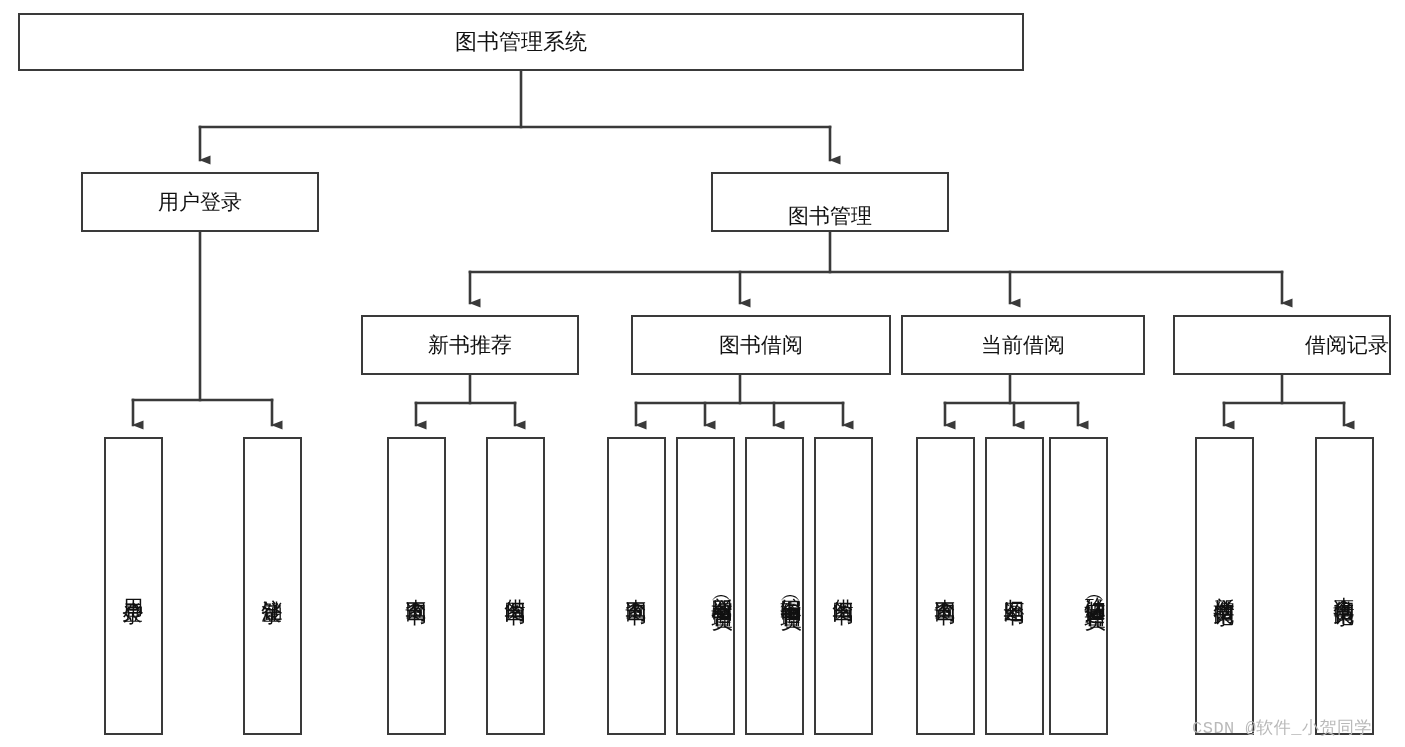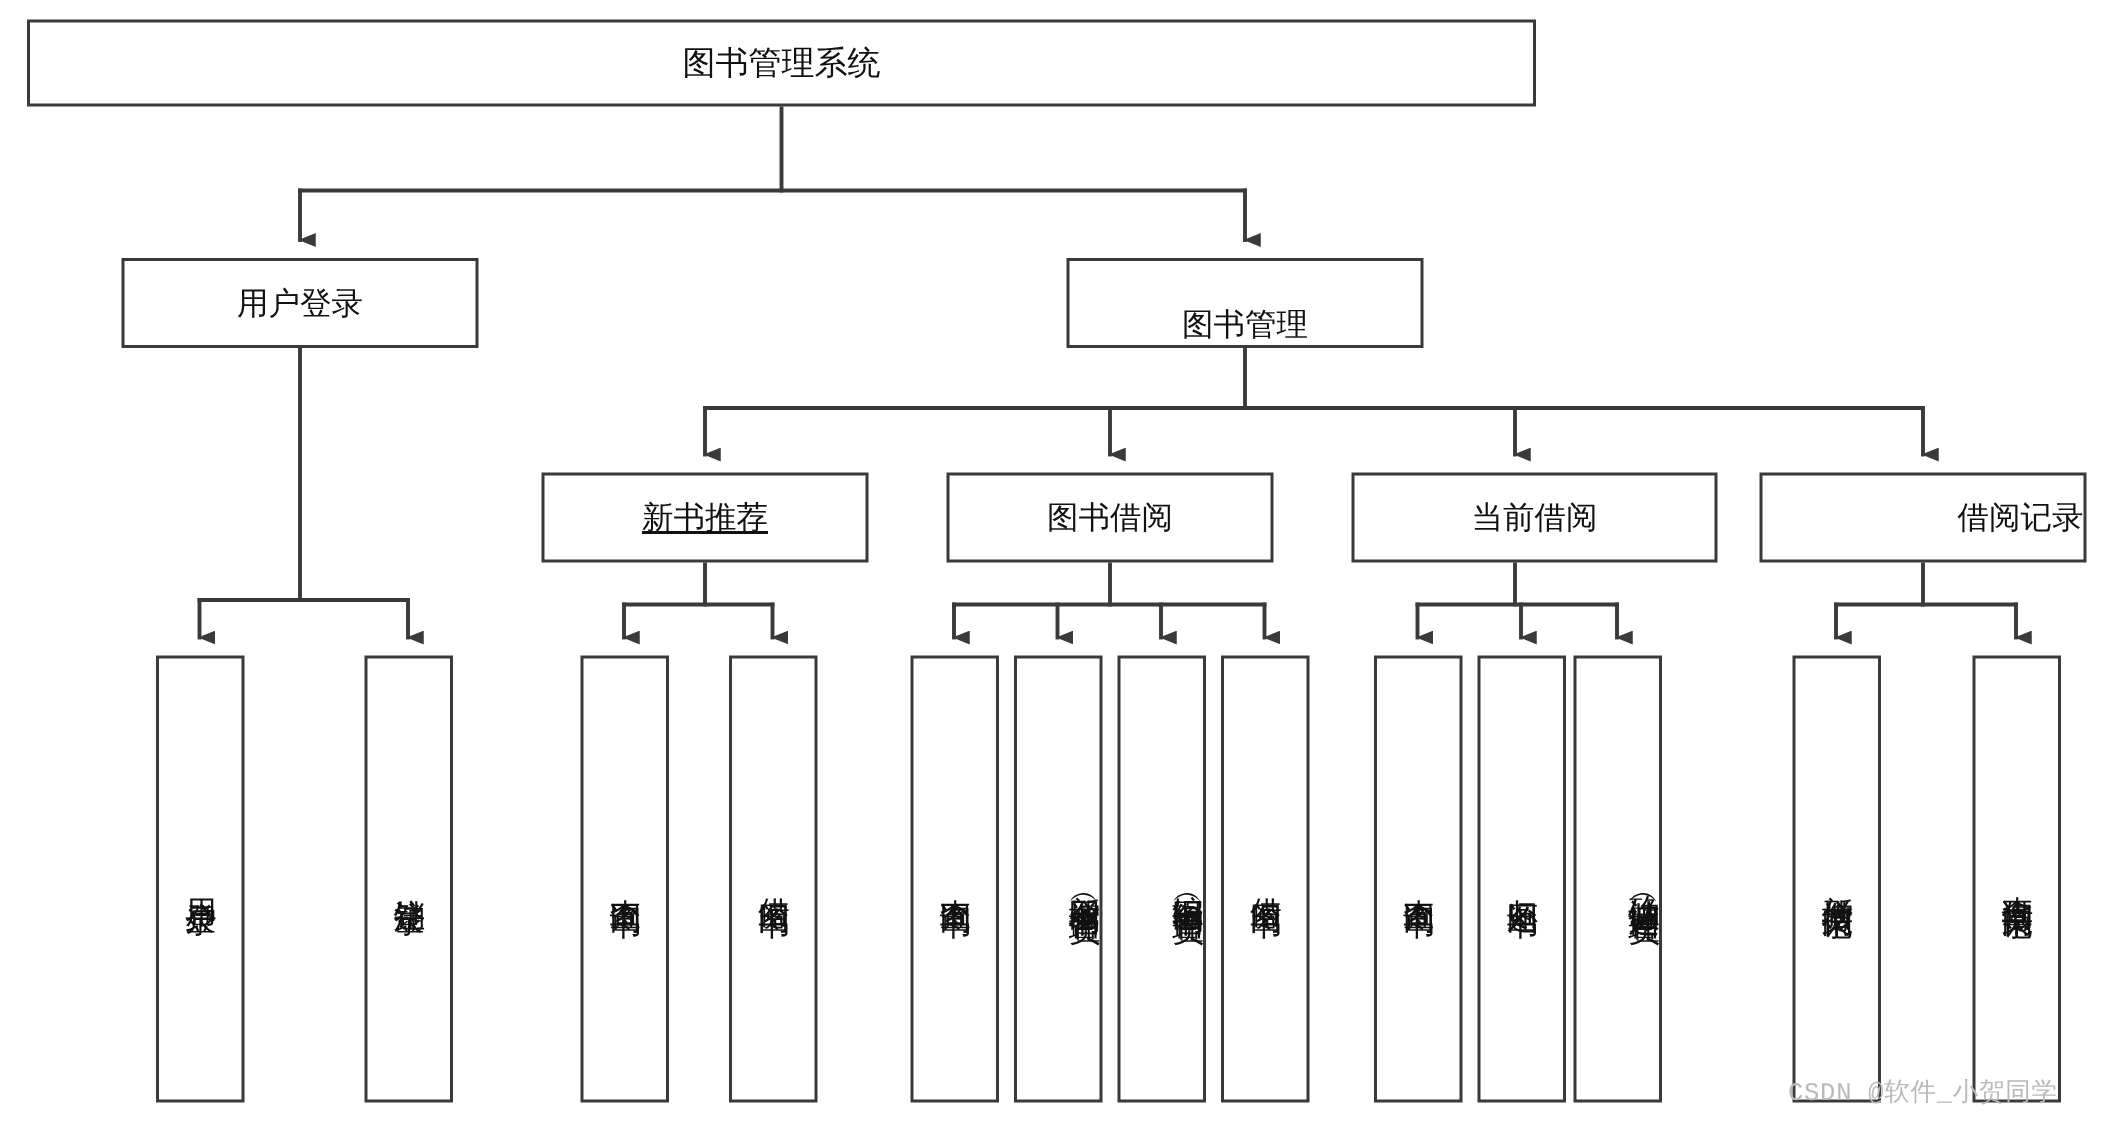--- a/index.html
+++ b/index.html
@@ -131,24 +131,24 @@
     <span>图书管理系统</span>
   </div>
 
   <div class="node node-l1" style="left:81px; top:172px; width:238px; height:60px;">
     <span>用户登录</span>
   </div>
   <div class="node node-l1" style="left:711px; top:172px; width:238px; height:60px;align-items:flex-end;">
     <span>图书管理</span>
   </div>
 
-  <div class="node node-l2" style="left:361px; top:315px; width:218px; height:60px;text-decoration:underline;">
+  <div class="node node-l2" style="left:361px; top:315px; width:218px; height:60px;">
     <span>新书推荐</span>
   </div>
-  <div class="node node-l2" style="left:631px; top:315px; width:218px; height:60px;">
+  <div class="node node-l2" style="left:631px; top:315px; width:260px; height:60px;">
     <span>图书借阅</span>
   </div>
   <div class="node node-l2" style="left:901px; top:315px; width:244px; height:60px;">
     <span>当前借阅</span>
   </div>
   <div class="node node-l2" style="left:1173px; top:315px; width:218px; height:60px;justify-content:flex-end;">
     <span>借阅记录</span>
   </div>
 
   <div class="node node-leaf leaf-short" style="left:104px; top:437px; width:59px; height:298px;">

